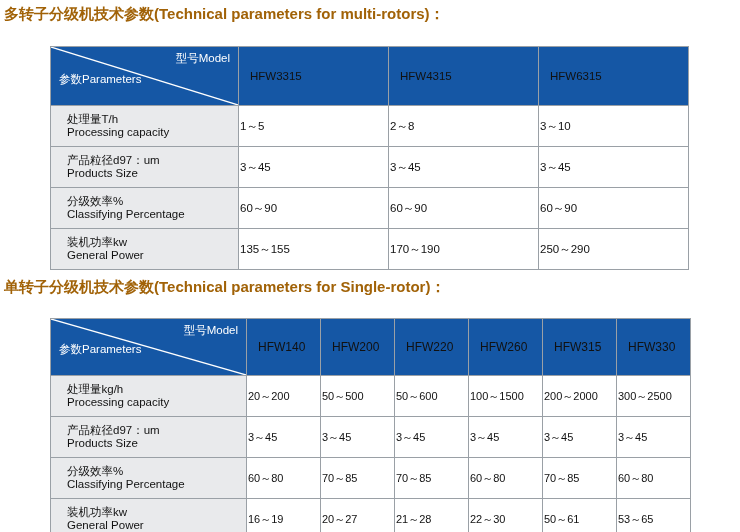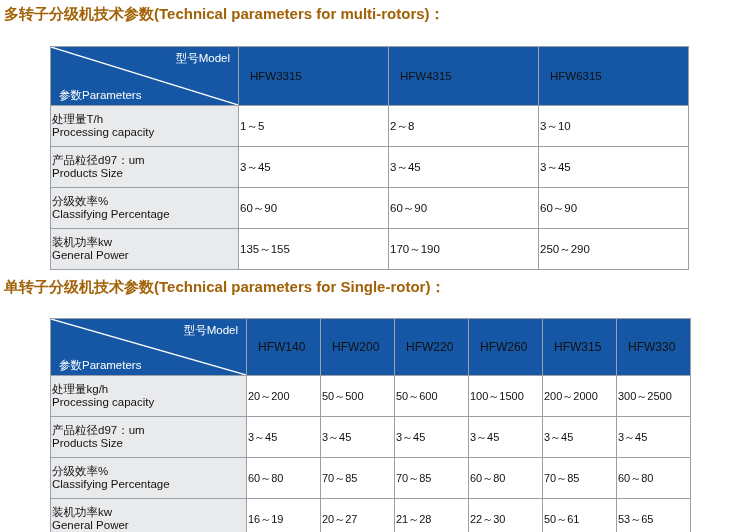--- a/index.html
+++ b/index.html
@@ -81,21 +81,21 @@
     right: 8px;
     top: 5px;
     color: #ffffff;
     font-size: 11.5px;
     line-height: 13px;
     z-index: 2;
   }
   .corner .lbl-param {
     position: absolute;
     left: 8px;
-    bottom: 3px;
+    bottom: 19px;
     color: #ffffff;
     font-size: 11.5px;
     line-height: 13px;
     z-index: 2;
   }
   .hdr {
     background: #1557a5;
     color: #ffffff;
     font-size: 13px;
     font-weight: normal;
@@ -104,21 +104,21 @@
   }
   .tbl-2 .hdr, .tbl-2 .corner {
     height: 54px;
   }
   .tbl-2 .hdr {
     font-size: 12px;
   }
   .rowlabel {
     background: #e9eaec;
     height: 36px;
-    padding: 2px 1px;
+    padding: 2px 16px;
   }
   .rowlabel .cn {
     display: block;
     font-size: 11.5px;
     line-height: 13px;
   }
   .rowlabel .en {
     display: block;
     font-size: 11.5px;
     line-height: 13px;

